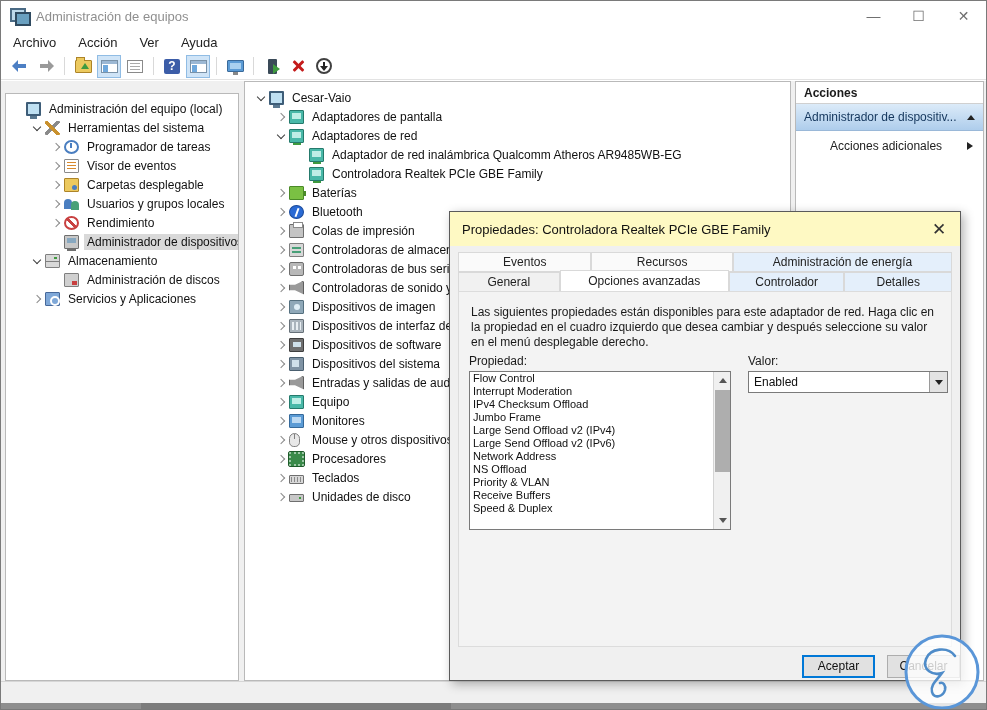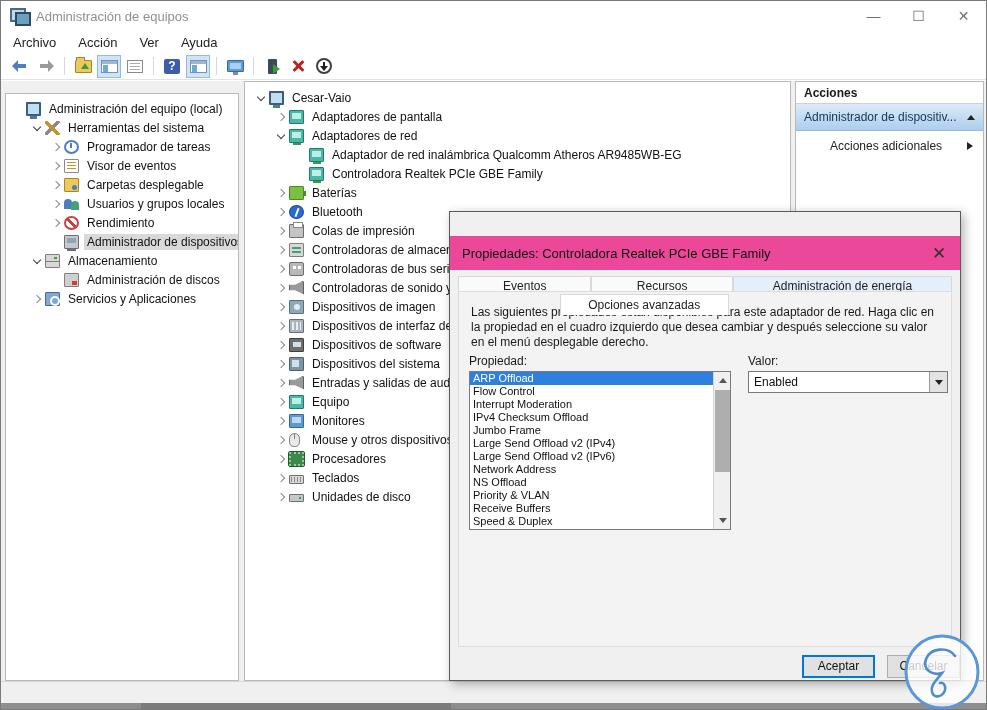--- a/index.html
+++ b/index.html
@@ -128,21 +128,21 @@
   
   .actions-header { height:22px; line-height:22px; font-weight:bold; font-size:12px; padding-left:8px; border-bottom:1px solid #d0d0d0; color:#1a1a1a; }
   .actions-group { height:27px; display:flex; align-items:center; font-size:12px; color:#14365c; background:linear-gradient(#dcebf9,#aecdec); border-bottom:1px solid #9ab8d8; padding:0 8px; }
   .actions-group .grow,.actions-item .grow { flex:1; }
   .tri-up { width:0; height:0; border:4px solid transparent; border-bottom:5px solid #222; margin-top:-4px; }
   .tri-right { width:0; height:0; border:4px solid transparent; border-left:6px solid #222; margin-right:-2px; }
   .actions-item { height:30px; display:flex; align-items:center; font-size:12px; color:#222; padding:0 8px 0 34px; }
 
   
   #dialog { position:absolute; left:448px; top:210px; width:512px; height:470px; background:#f0f0f0; border:1px solid #5a5a5a; box-shadow:3px 3px 10px rgba(0,0,0,.3); z-index:10; }
-  .dlg-title { height:34px; background:#ec4899; display:flex; align-items:center; padding:0 10px 0 12px; font-size:13px; color:#111;margin-top:24px; }
+  .dlg-title { height:34px; background:#fef9c3; display:flex; align-items:center; padding:0 10px 0 12px; font-size:13px; color:#111; }
   .dlg-close { margin-left:auto; font-size:17px; color:#333; width:22px; text-align:center; }
   .tabs { padding:6px 8px 0 8px; }
   .tabrow { display:flex; }
   .tab { height:20px; line-height:19px; text-align:center; font-size:12px; color:#222; border:1px solid #d9d9d9; background:#fafafa; white-space:nowrap; overflow:hidden; }
   .tab.blue { background:#e4effb; }
   .tab.gray { background:#f1f1f1; }
   .tab.active { background:#fff; height:21px; margin-top:-2px; line-height:21px; border-bottom:none; position:relative; z-index:2; }
   .tabpage-top { position:absolute; left:8px; right:8px; top:79px; height:356px; background:#f3f3f3; border:1px solid #dcdcdc; }
   .dlg-desc { position:absolute; left:12px; top:13px; width:472px; font-size:12px; color:#1a1a1a; line-height:15px; }
   .fld-label { position:absolute; top:62px; font-size:12px; color:#1a1a1a; }
@@ -497,21 +497,20 @@
         <span class="tab blue" style="width:116px">Controlador</span>
         <span class="tab blue" style="width:108px">Detalles</span>
       </div>
     </div>
     <div class="tabpage-top">
       <div class="dlg-desc">Las siguientes propiedades están disponibles para este adaptador de red. Haga clic en la propiedad en el cuadro izquierdo que desea cambiar y después seleccione su valor en el menú desplegable derecho.</div>
       <span class="fld-label" style="left:10px">Propiedad:</span>
       <span class="fld-label" style="left:289px">Valor:</span>
       <div class="listbox">
         <div class="lb-items" id="prop-list">
-            <div class="lbitem sel">ARP Offload</div>
             <div class="lbitem">Flow Control</div>
             <div class="lbitem">Interrupt Moderation</div>
             <div class="lbitem">IPv4 Checksum Offload</div>
             <div class="lbitem">Jumbo Frame</div>
             <div class="lbitem">Large Send Offload v2 (IPv4)</div>
             <div class="lbitem">Large Send Offload v2 (IPv6)</div>
             <div class="lbitem">Network Address</div>
             <div class="lbitem">NS Offload</div>
             <div class="lbitem">Priority &amp; VLAN</div>
             <div class="lbitem">Receive Buffers</div>

